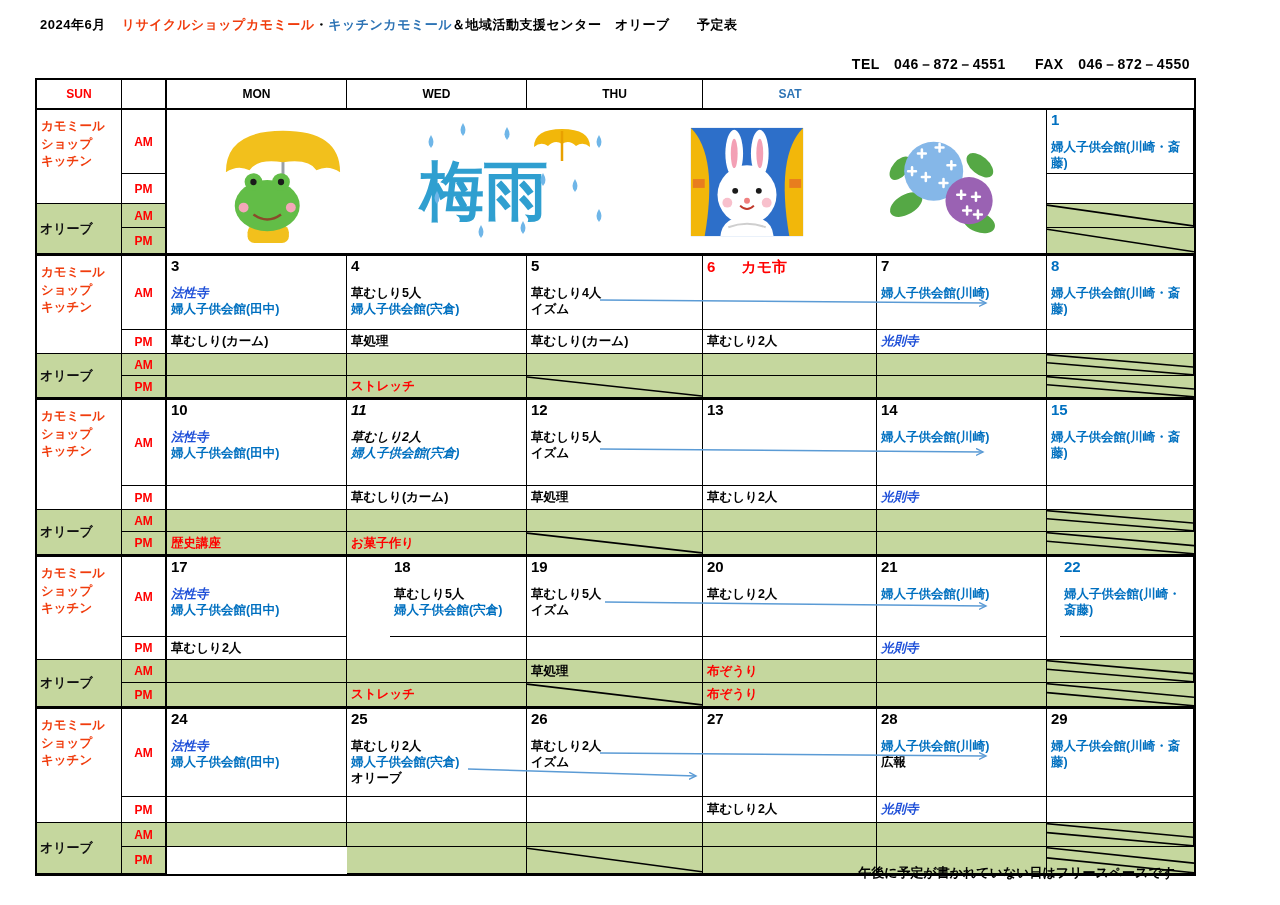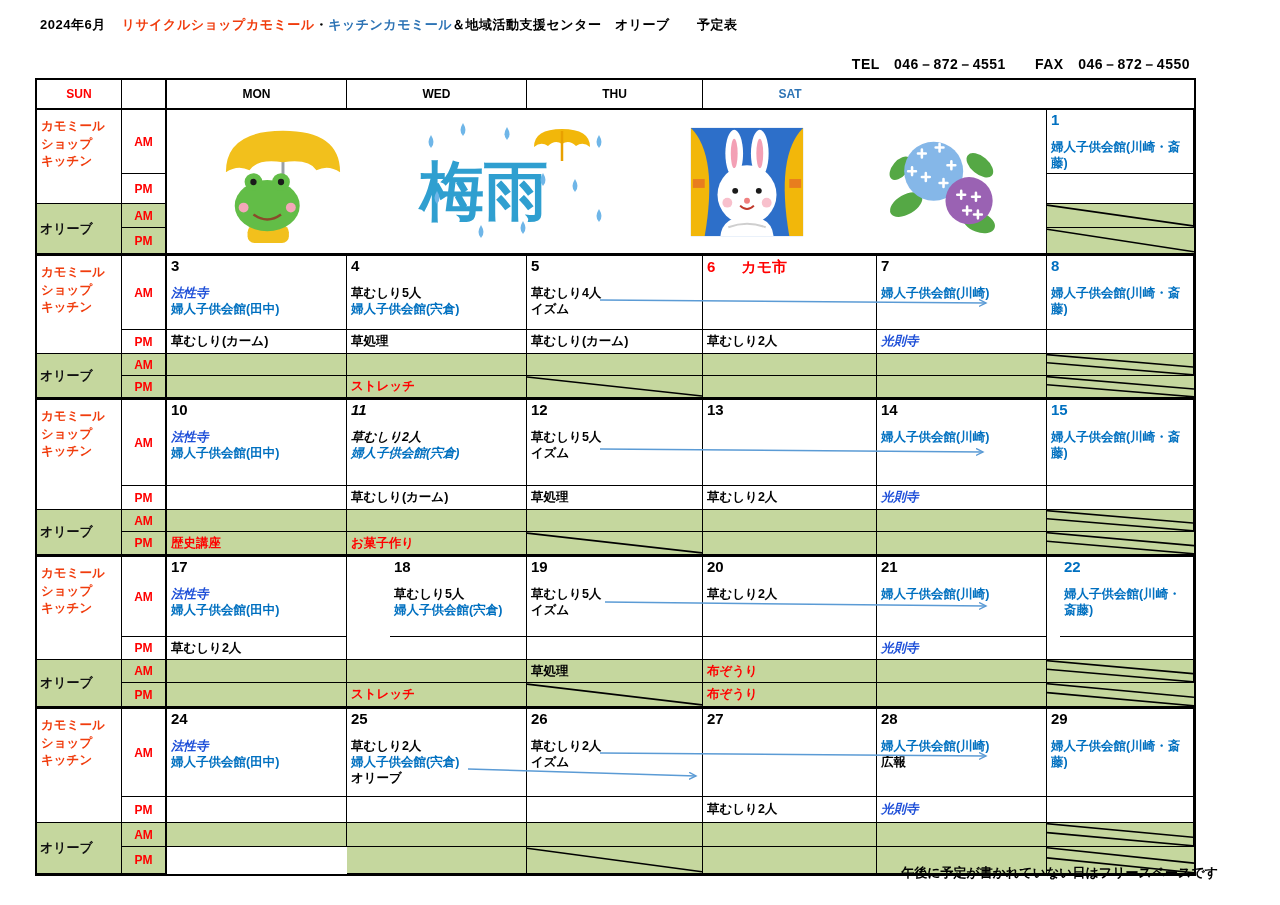--- a/index.html
+++ b/index.html
@@ -36,21 +36,21 @@
   .evt{white-space:normal;}
   .pmrow,.orow{display:flex;align-items:center;gap:8px;padding-top:0;padding-bottom:0;}
   .c-k{color:#000;}
   .c-b{color:#0070c0;}
   .c-p{color:#1d4ed8;font-style:italic;}
   .c-r{color:#ff0000;}
   .illus{display:flex;align-items:center;justify-content:space-around;padding:2px 10px;}
   .strike{position:absolute;inset:0;width:100%;height:100%;pointer-events:none;}
   .strike line{stroke:#000;stroke-width:1.6;vector-effect:non-scaling-stroke;}
   .arrows{position:absolute;inset:0;width:1280px;height:905px;pointer-events:none;z-index:6;}
-  .footer{position:absolute;left:35px;top:864px;width:1140px;text-align:right;font-size:13px;padding-left:43px;}
+  .footer{position:absolute;left:35px;top:864px;width:1140px;text-align:right;font-size:13px;}
   svg text.rainy{font-family:"Liberation Sans","DejaVu Sans",sans-serif;font-weight:bold;}
 </style>
 </head>
 <body>
 
 <div class="title">
   <span class="seg t-month">2024年6月</span><span class="seg t-shop1">リサイクルショップカモミール</span><span class="seg">・</span><span class="seg t-shop2">キッチンカモミール</span><span class="seg">＆地域活動支援センター　オリーブ　　予定表</span>
 </div>
 
 <div class="contact">TEL　046－872－4551　　FAX　046－872－4550</div>

